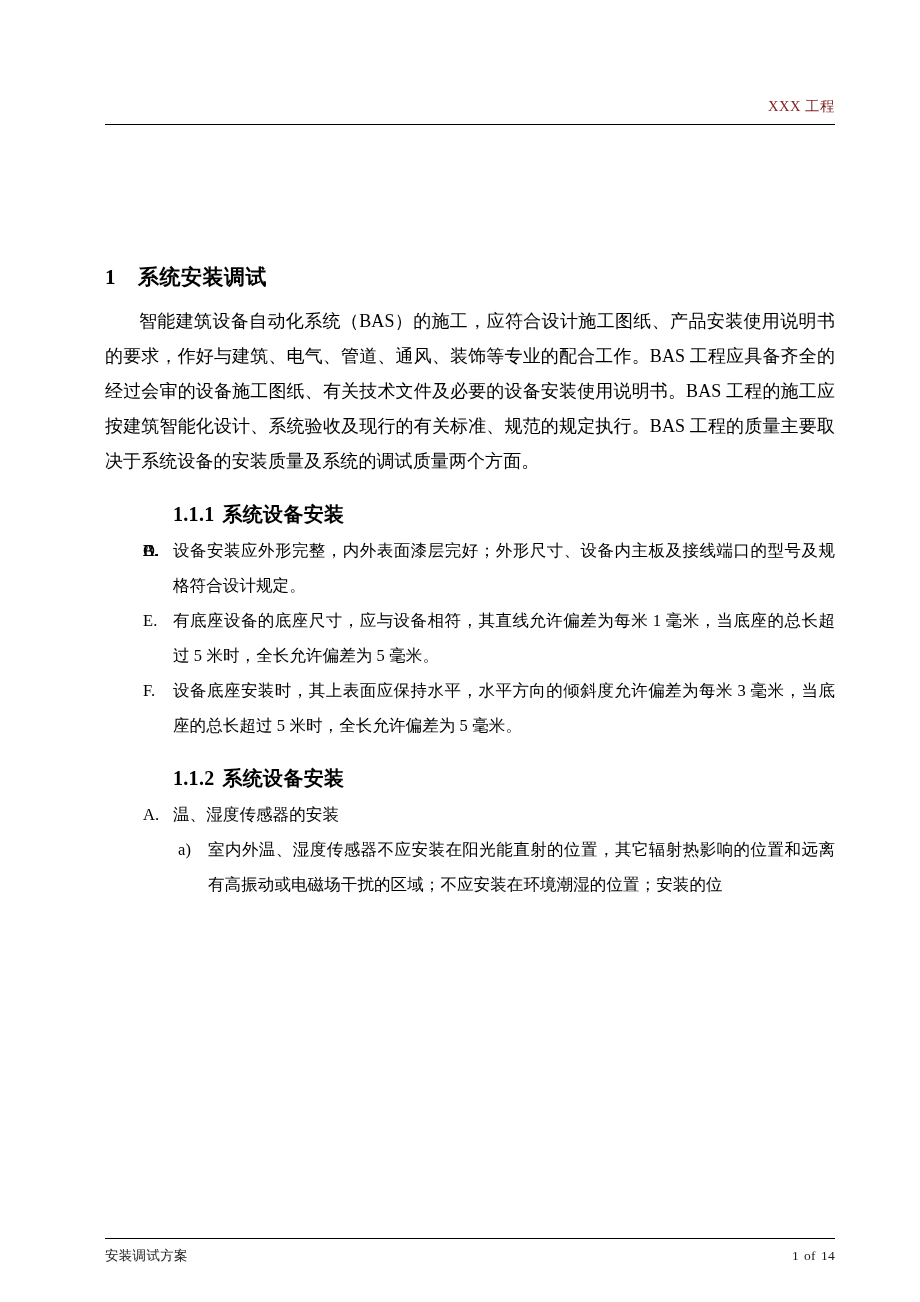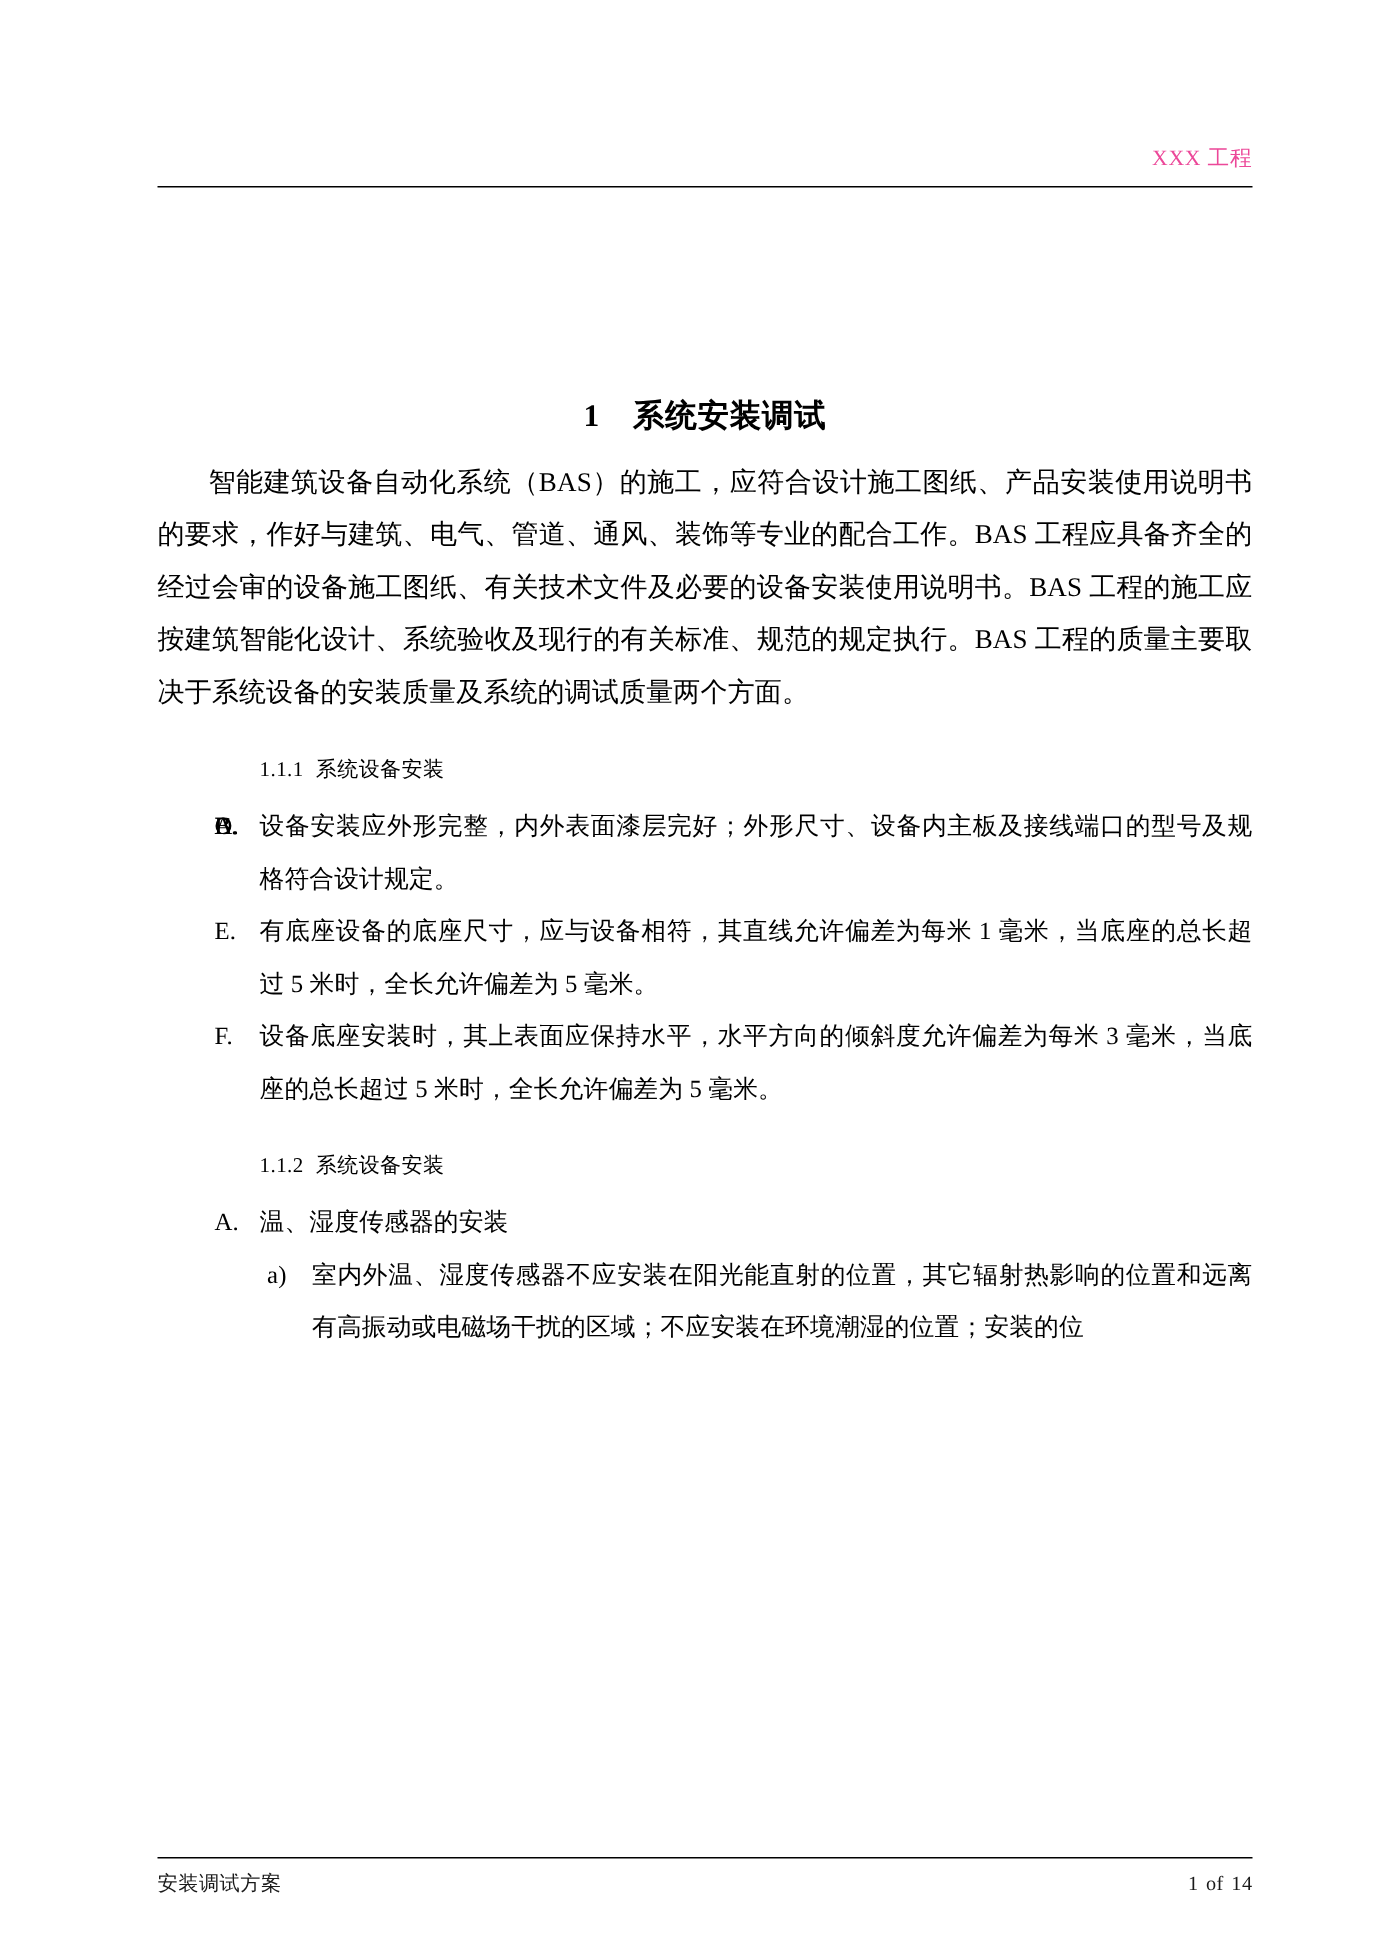--- a/index.html
+++ b/index.html
@@ -29,21 +29,21 @@
     position: absolute;
     left: 105px;
     top: 96px;
     width: 730px;
   }
   .header-text {
     text-align: right;
     font-size: 14.5px;
     line-height: 20px;
     letter-spacing: 0.5px;
-    color: #ec4899;
+    color: #7f1d1d;
   }
   .header-rule {
     margin-top: 8px;
     border-bottom: 1.6px solid #000;
     width: 730px;
   }
 
   
   .content {
     position: absolute;
@@ -53,37 +53,36 @@
   }
 
   
   h1.h-level1 {
     font-size: 21px;
     font-weight: bold;
     margin: 0 0 0 0;
     padding: 22px 0 6px 0;
     line-height: 30px;
     letter-spacing: 0.5px;
-    text-align: center;
   }
   h1.h-level1 .num { margin-right: 22px; }
 
   h2.h-level2 {
     font-size: 17.5px;
     font-weight: bold;
     margin: 0;
     padding: 30px 0 4px 36px;
     line-height: 26px;
     letter-spacing: 0.4px;
   }
   h2.h-level2 .num { margin-right: 18px; }
 
   h3.h-level3 {
-    font-size: 14px;
-    font-weight: normal;
+    font-size: 20px;
+    font-weight: bold;
     margin: 0;
     padding: 22px 0 4px 68px;
     line-height: 26px;
     letter-spacing: 0.3px;
   }
   h3.h-level3 .num { margin-right: 8px; }
 
   
   p.body-para {
     font-size: 18px;

